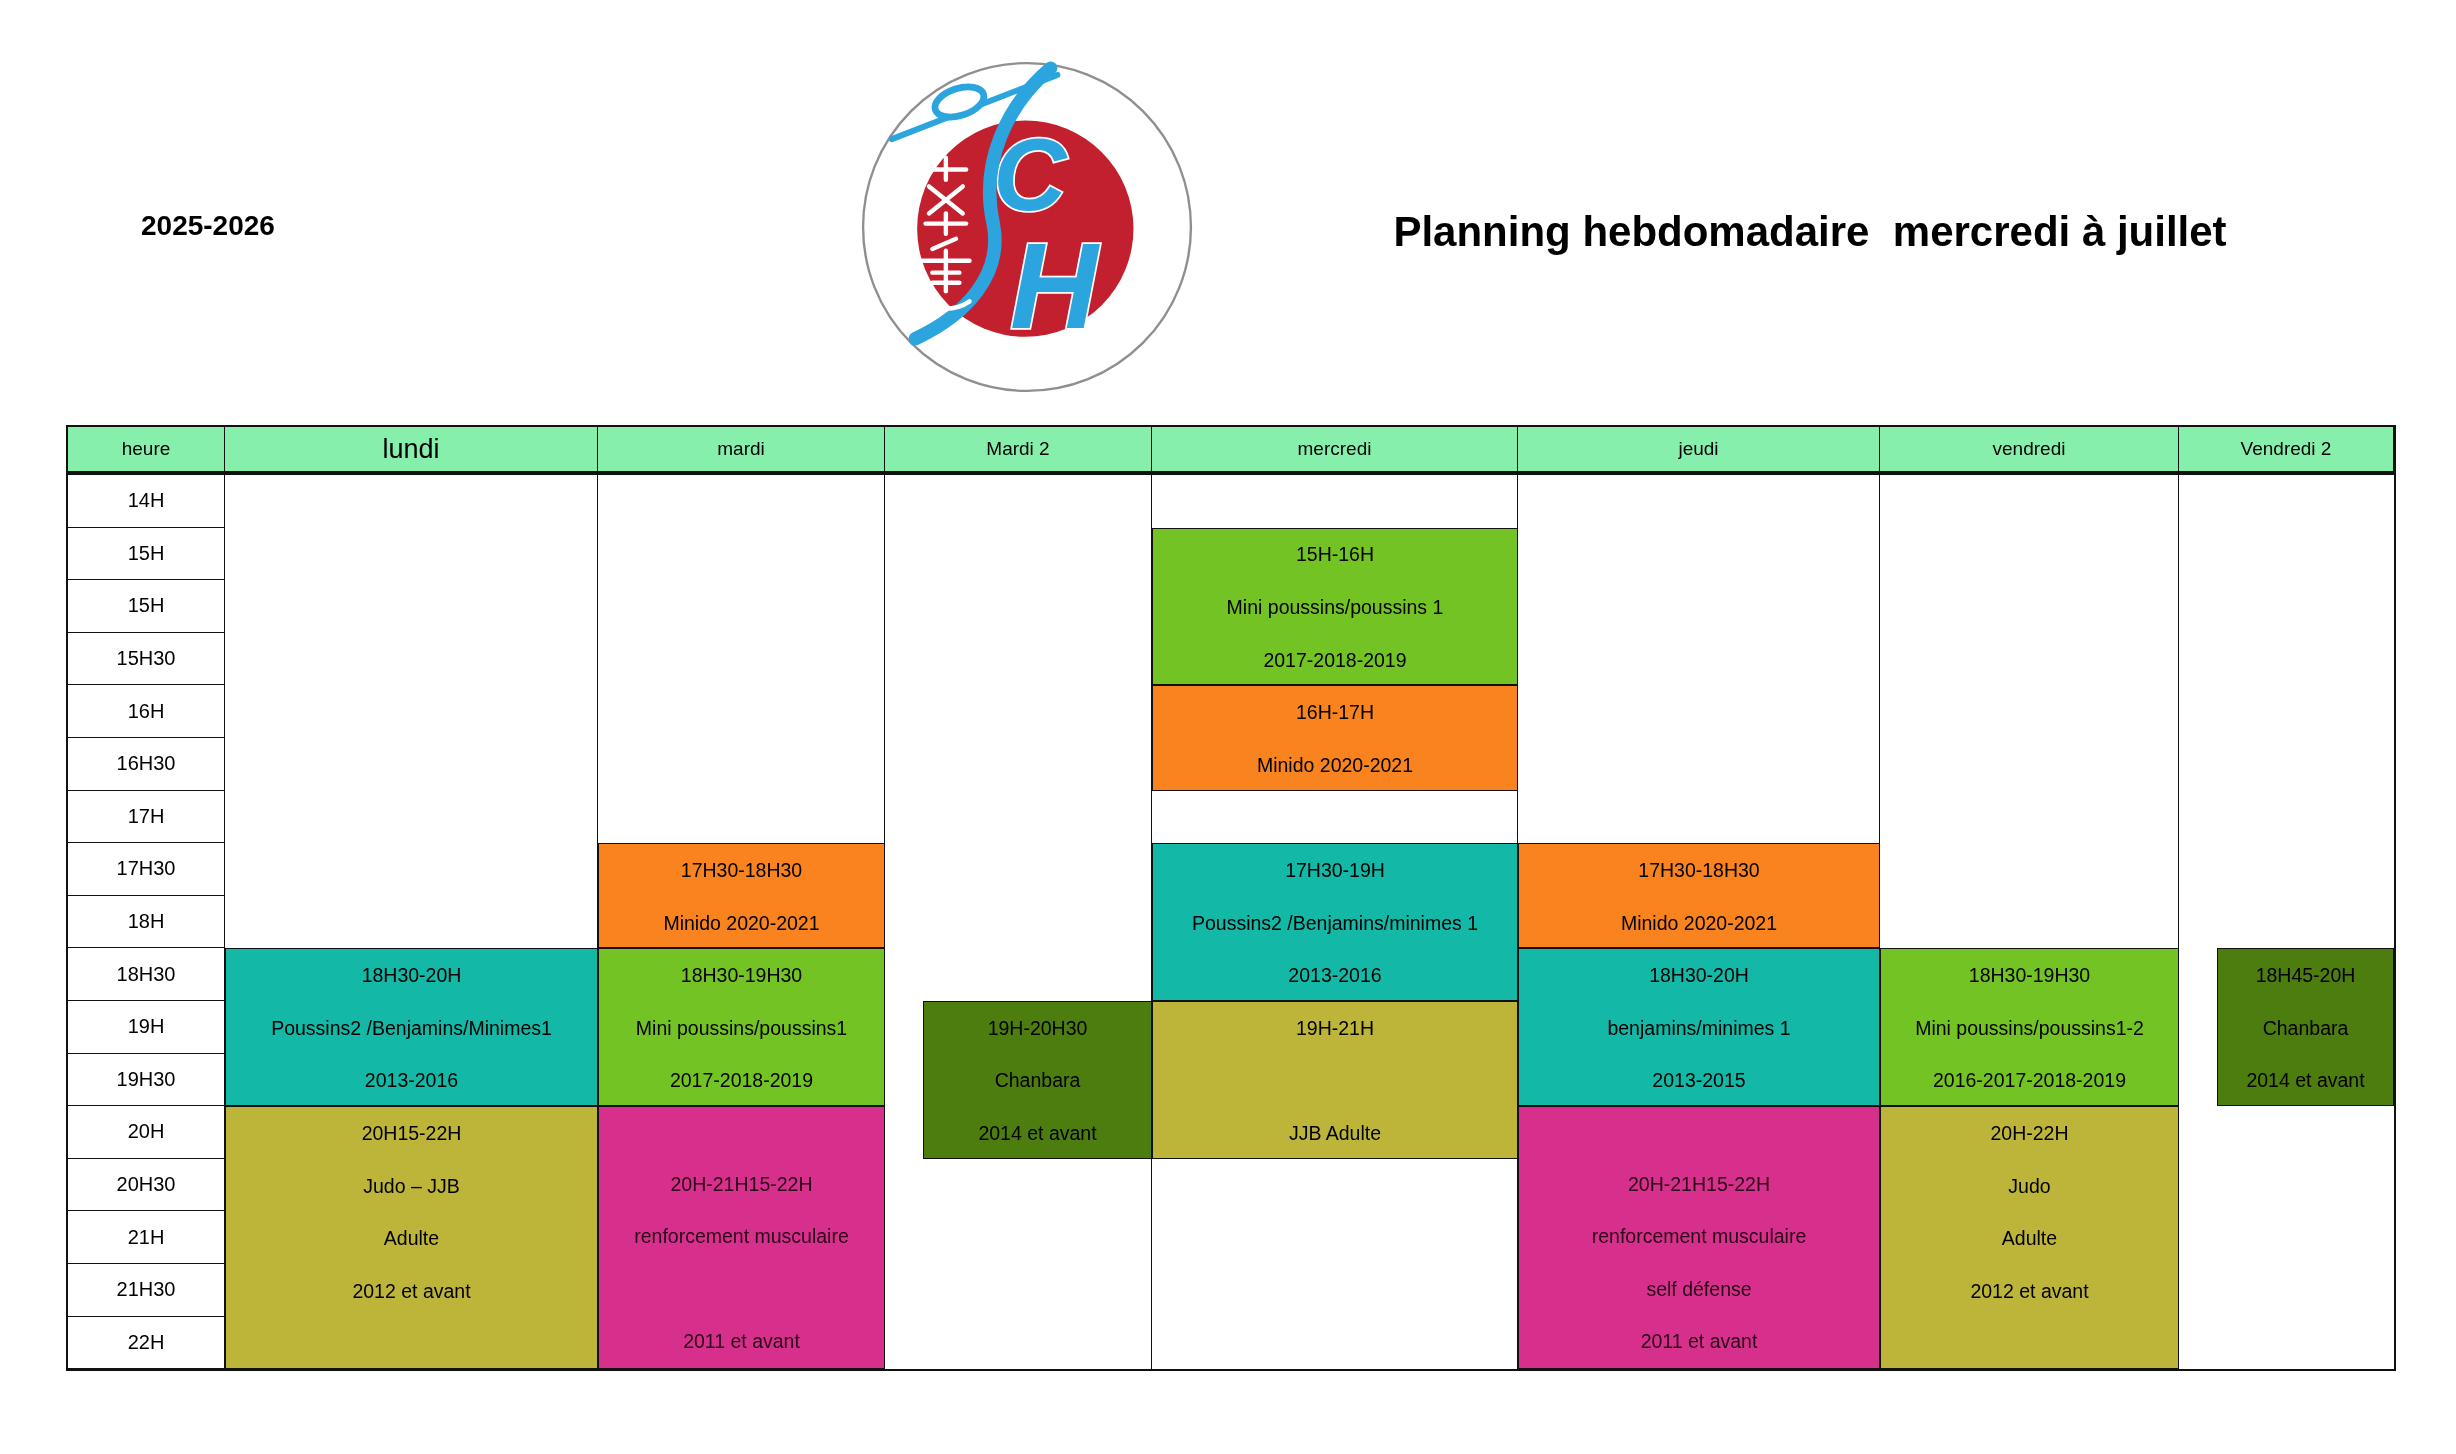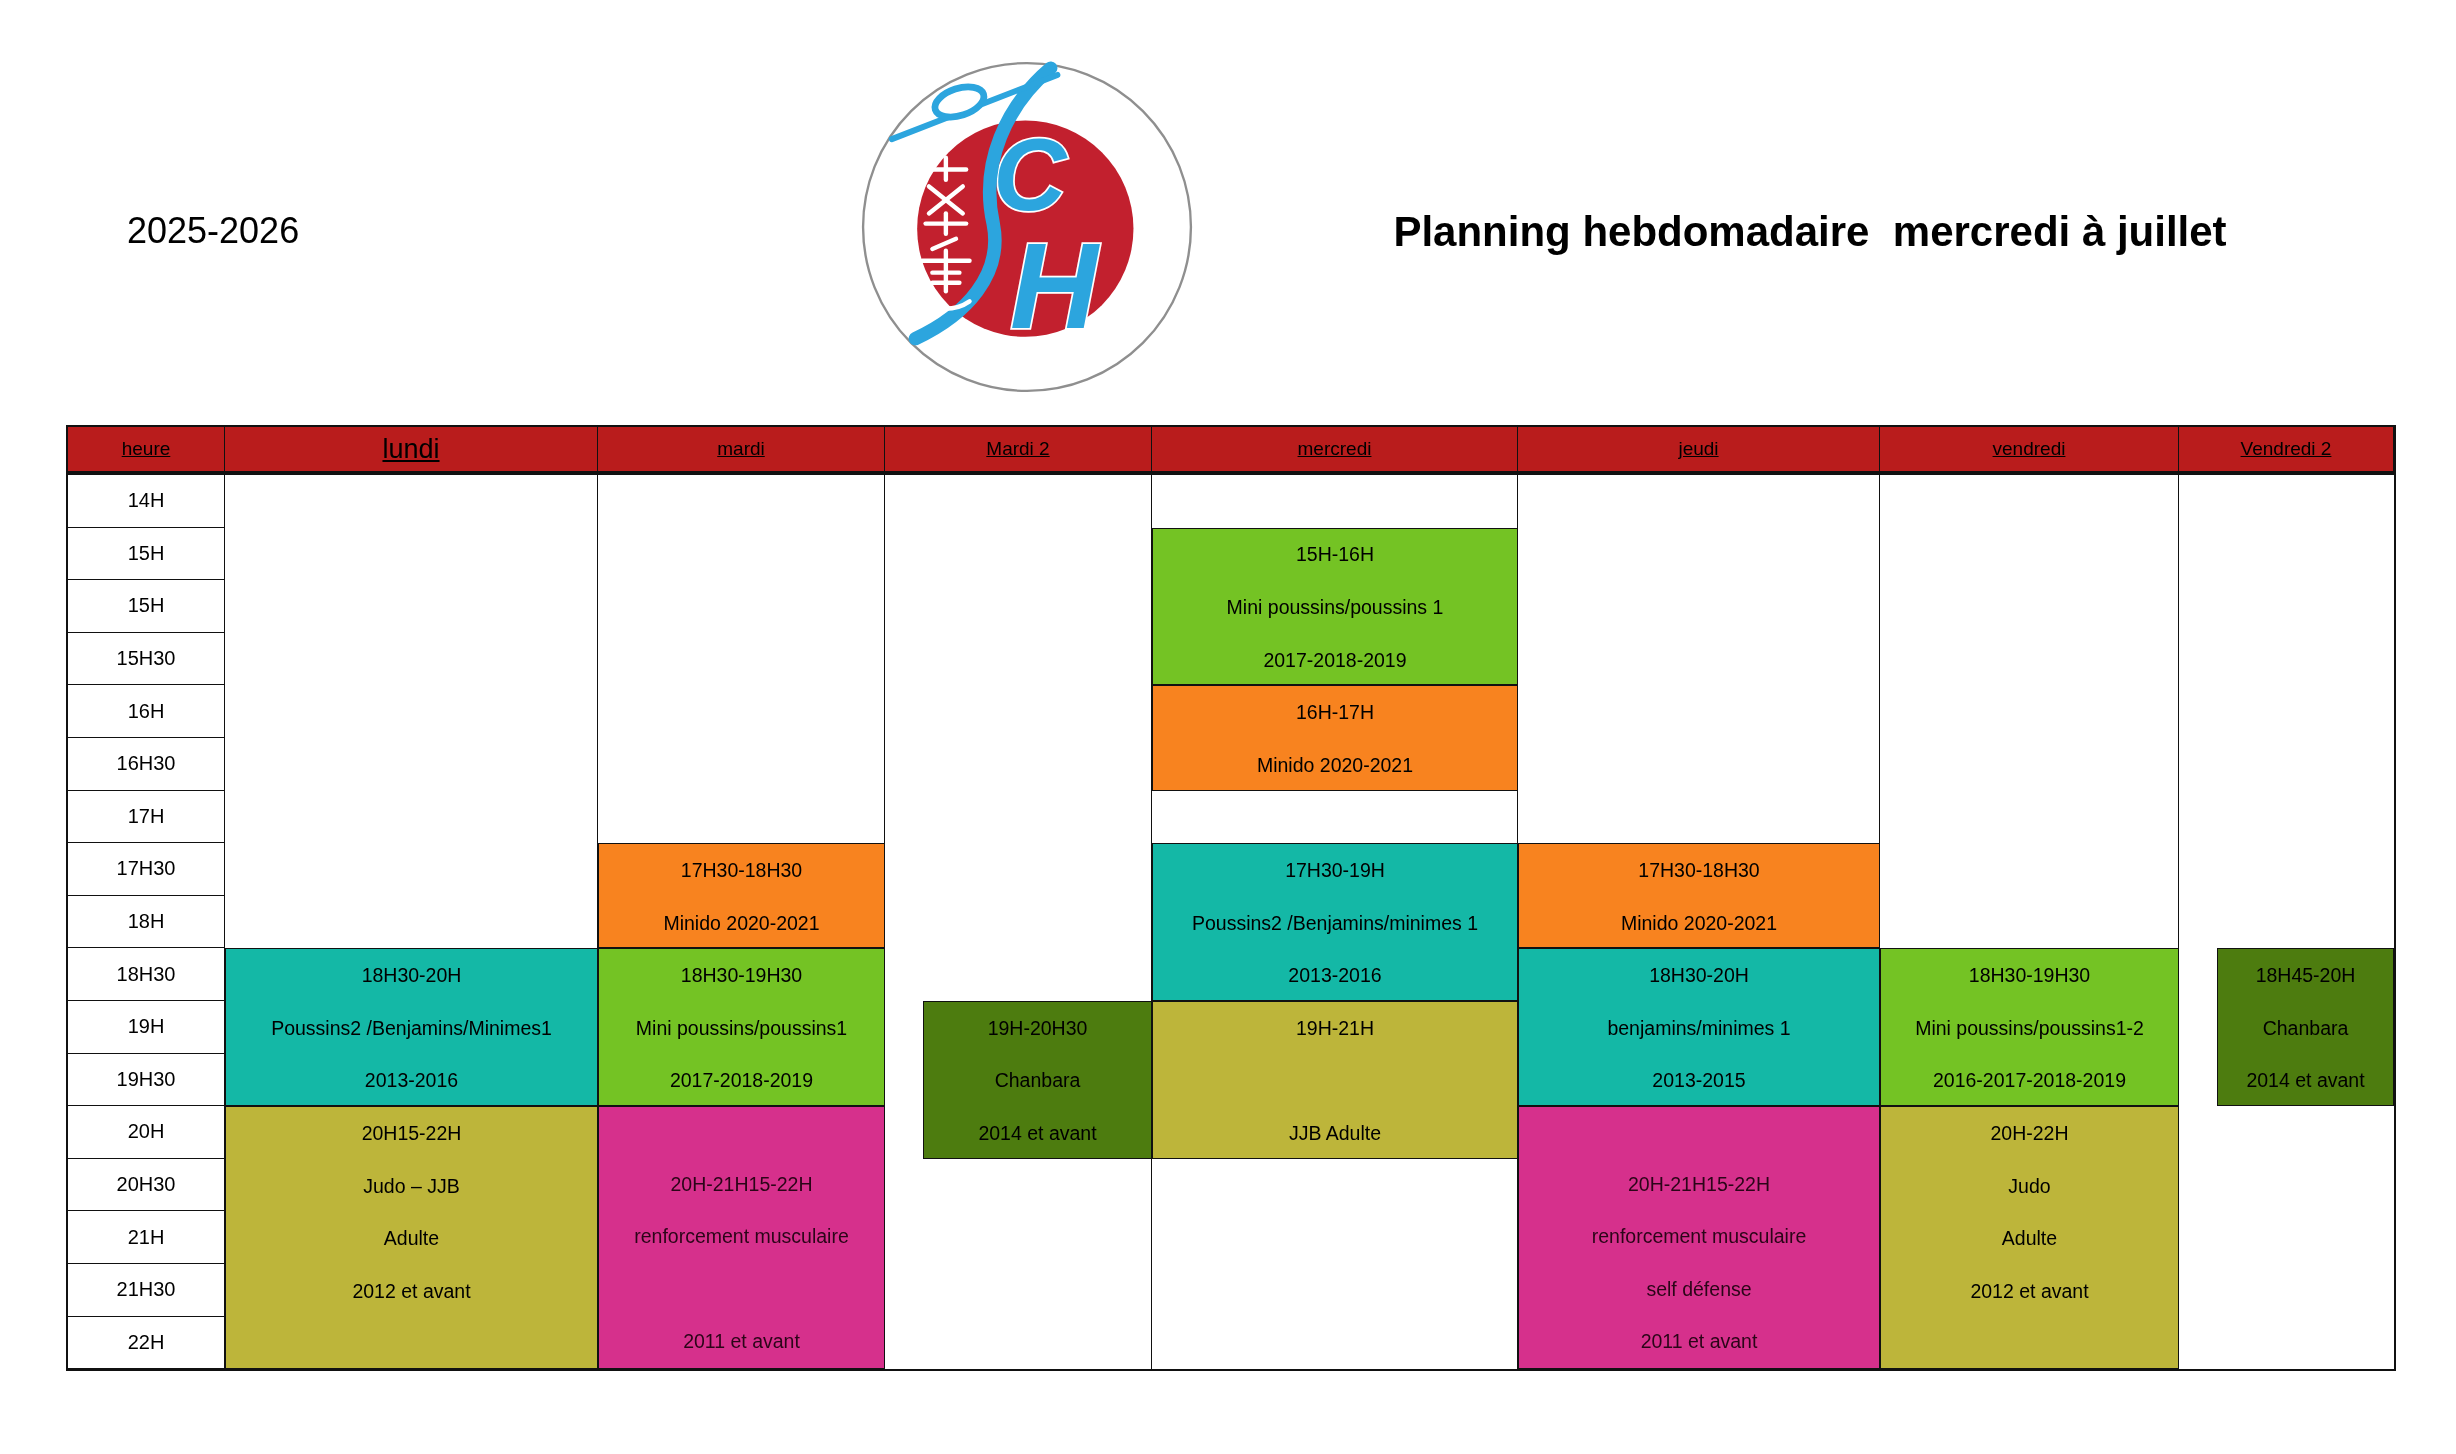--- a/index.html
+++ b/index.html
@@ -1,35 +1,35 @@
 <!DOCTYPE html>
 <html><head>
 <meta charset="utf-8">
 <style>
   html,body{margin:0;padding:0;background:#fff;}
   body{width:2456px;height:1454px;position:relative;font-family:"Liberation Sans",sans-serif;color:#000;overflow:hidden;}
 
   
-  .year{position:absolute;left:127px;top:210px;font-size:36px;font-weight:normal;letter-spacing:0px;}
+  .year{position:absolute;left:141px;top:210px;font-size:28px;font-weight:bold;letter-spacing:0px;}
   .main-title{position:absolute;left:1310px;top:208px;width:1000px;text-align:center;font-size:42px;font-weight:bold;white-space:pre;}
   .logo{position:absolute;left:858px;top:58px;width:338px;height:338px;}
 
   
   .sched{
     position:absolute;left:66px;top:425px;
     display:grid;
     grid-template-columns:157px 373px 287px 267px 366px 362px 299px 215px;
     grid-template-rows:48px repeat(17,52.6px);
     border:2px solid #111;
     background:#fff;
   }
   .hcell{
     display:flex;align-items:center;justify-content:center;
     font-size:19px;border-right:1.5px solid #111;border-bottom:4px solid #111;
-    grid-row:1;background:#b91c1c;z-index:2;text-decoration:underline;
+    grid-row:1;background:#86efac;z-index:2;
   }
   .hcell.big{font-size:27px;}
   .hcell:last-of-type{border-right:none;}
   .tcell{
     grid-column:1;display:flex;align-items:center;justify-content:center;
     font-size:20px;border-right:1.5px solid #111;border-bottom:1.5px solid #111;
     background:#fff;z-index:1;
   }
   .daycol{border-right:1.5px solid #111;grid-row:2 / span 17;background:#fff;z-index:0;}
   .daycol.last{border-right:none;}

